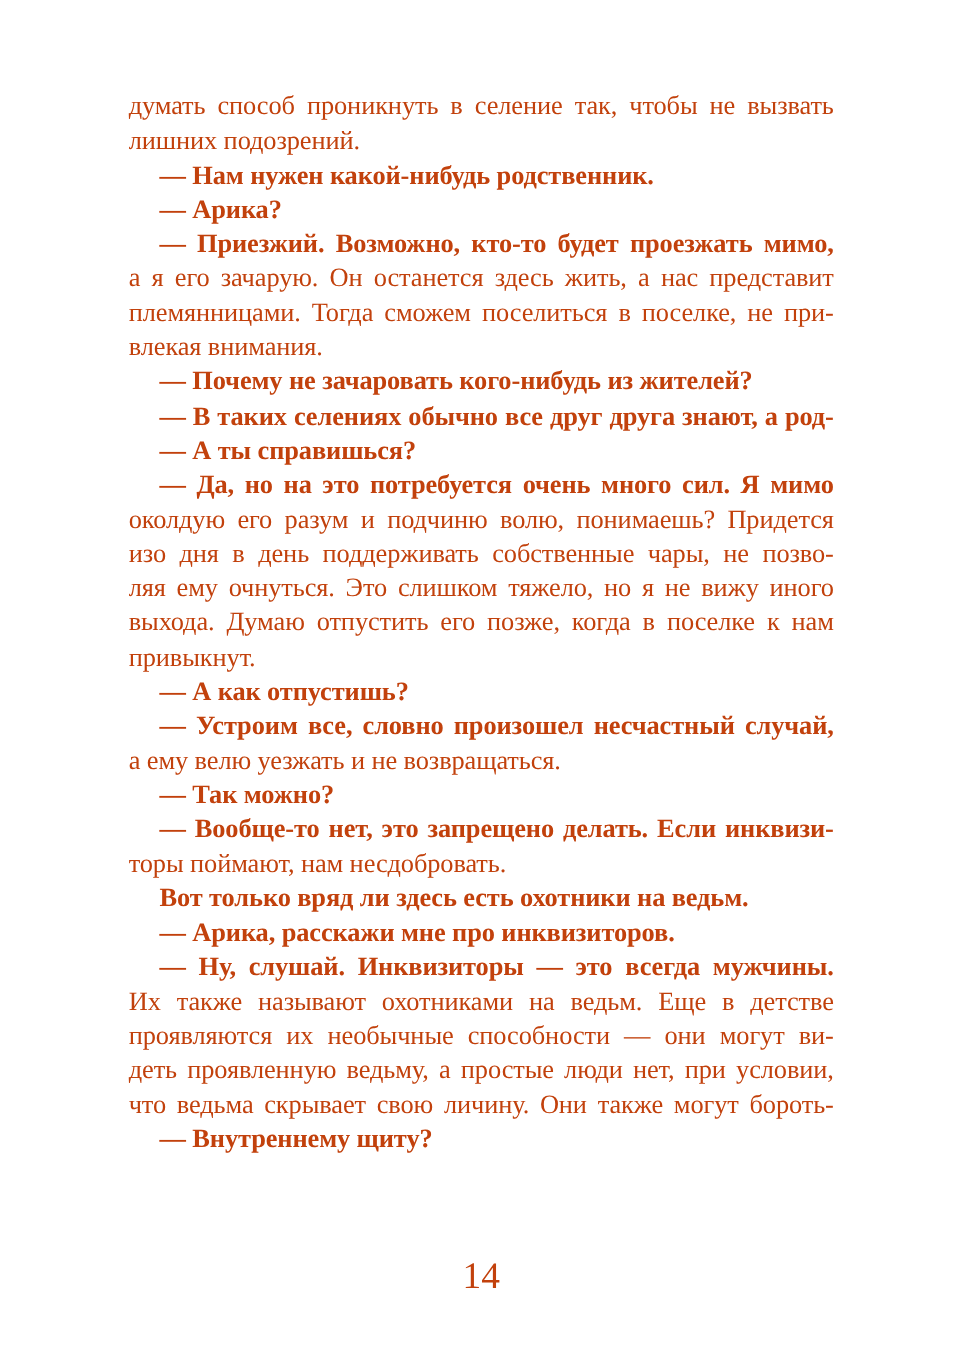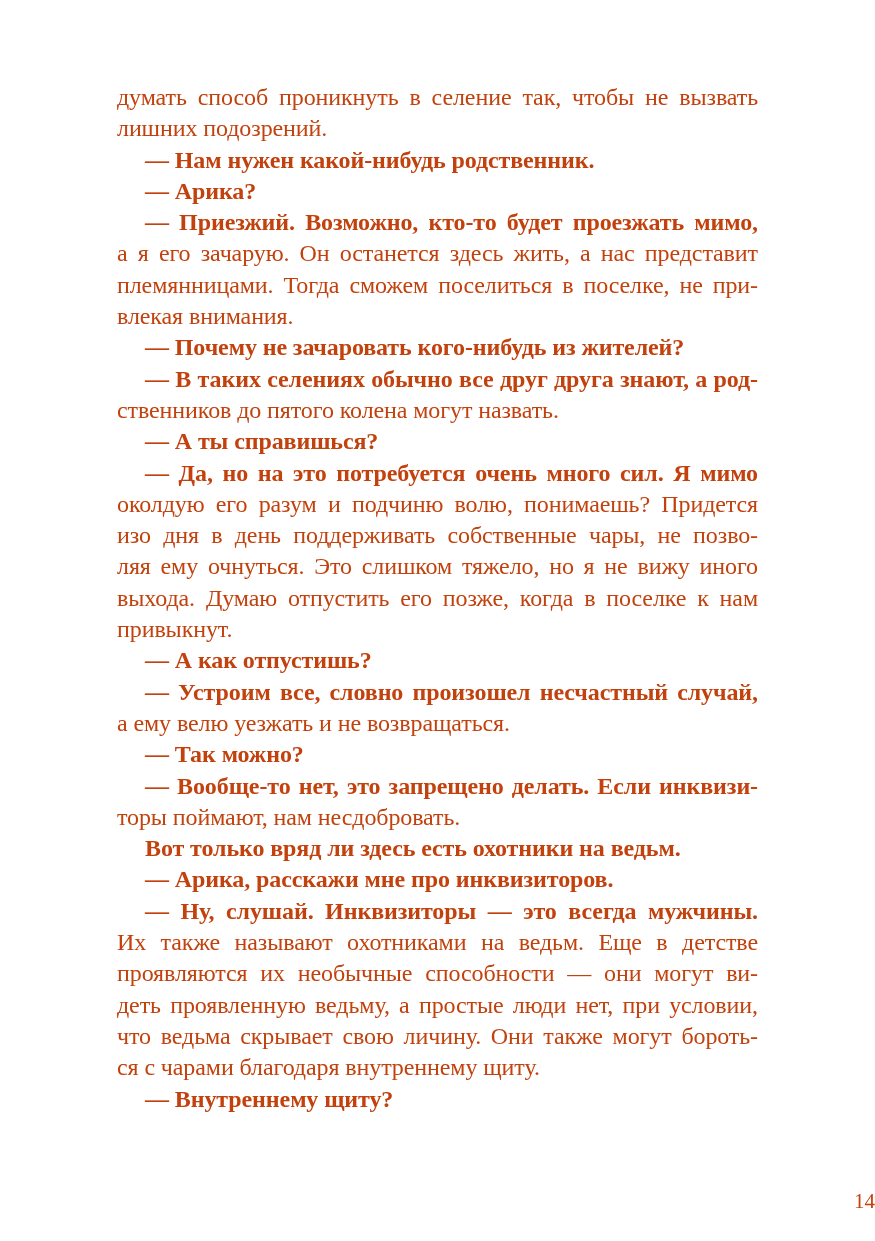--- a/index.html
+++ b/index.html
@@ -36,59 +36,56 @@
   }
   .line.indent {
     text-indent: 28px;
     font-weight: bold;
   }
   .page-number {
     position: absolute;
     left: 0;
     top: 1146px;
     width: 100%;
-    text-align: right;
-    font-size: 21px;
+    text-align: center;
+    font-size: 34px;
     line-height: 30px;
-    margin-top: 40px;
   }
 </style>
 </head>
 <body>
 
 <div class="page">
   <div class="text-block" id="text-block">
       <div class="line">думать способ проникнуть в селение так, чтобы не вызвать</div>
       <div class="line last">лишних подозрений.</div>
       <div class="line last indent">— Нам нужен какой-нибудь родственник.</div>
       <div class="line last indent">— Арика?</div>
       <div class="line indent">— Приезжий. Возможно, кто-то будет проезжать мимо,</div>
       <div class="line">а я его зачарую. Он останется здесь жить, а нас представит</div>
       <div class="line">племянницами. Тогда сможем поселиться в поселке, не при-</div>
       <div class="line last">влекая внимания.</div>
       <div class="line last indent">— Почему не зачаровать кого-нибудь из жителей?</div>
       <div class="line indent">— В таких селениях обычно все друг друга знают, а род-</div>
-      <div class="line last">ственников до пятого колена могут назвать.</div>
       <div class="line last indent">— А ты справишься?</div>
       <div class="line indent">— Да, но на это потребуется очень много сил. Я мимо</div>
       <div class="line">околдую его разум и подчиню волю, понимаешь? Придется</div>
       <div class="line">изо дня в день поддерживать собственные чары, не позво-</div>
       <div class="line">ляя ему очнуться. Это слишком тяжело, но я не вижу иного</div>
       <div class="line">выхода. Думаю отпустить его позже, когда в поселке к нам</div>
       <div class="line last">привыкнут.</div>
       <div class="line last indent">— А как отпустишь?</div>
       <div class="line indent">— Устроим все, словно произошел несчастный случай,</div>
       <div class="line last">а ему велю уезжать и не возвращаться.</div>
       <div class="line last indent">— Так можно?</div>
       <div class="line indent">— Вообще-то нет, это запрещено делать. Если инквизи-</div>
       <div class="line last">торы поймают, нам несдобровать.</div>
       <div class="line last indent">Вот только вряд ли здесь есть охотники на ведьм.</div>
       <div class="line last indent">— Арика, расскажи мне про инквизиторов.</div>
       <div class="line indent">— Ну, слушай. Инквизиторы — это всегда мужчины.</div>
       <div class="line">Их также называют охотниками на ведьм. Еще в детстве</div>
       <div class="line">проявляются их необычные способности — они могут ви-</div>
       <div class="line">деть проявленную ведьму, а простые люди нет, при условии,</div>
       <div class="line">что ведьма скрывает свою личину. Они также могут бороть-</div>
-      <div class="line last">ся с чарами благодаря внутреннему щиту.</div>
       <div class="line last indent">— Внутреннему щиту?</div>
     </div>
   <div class="page-number">14</div>
 </div>
 
 </body></html>

